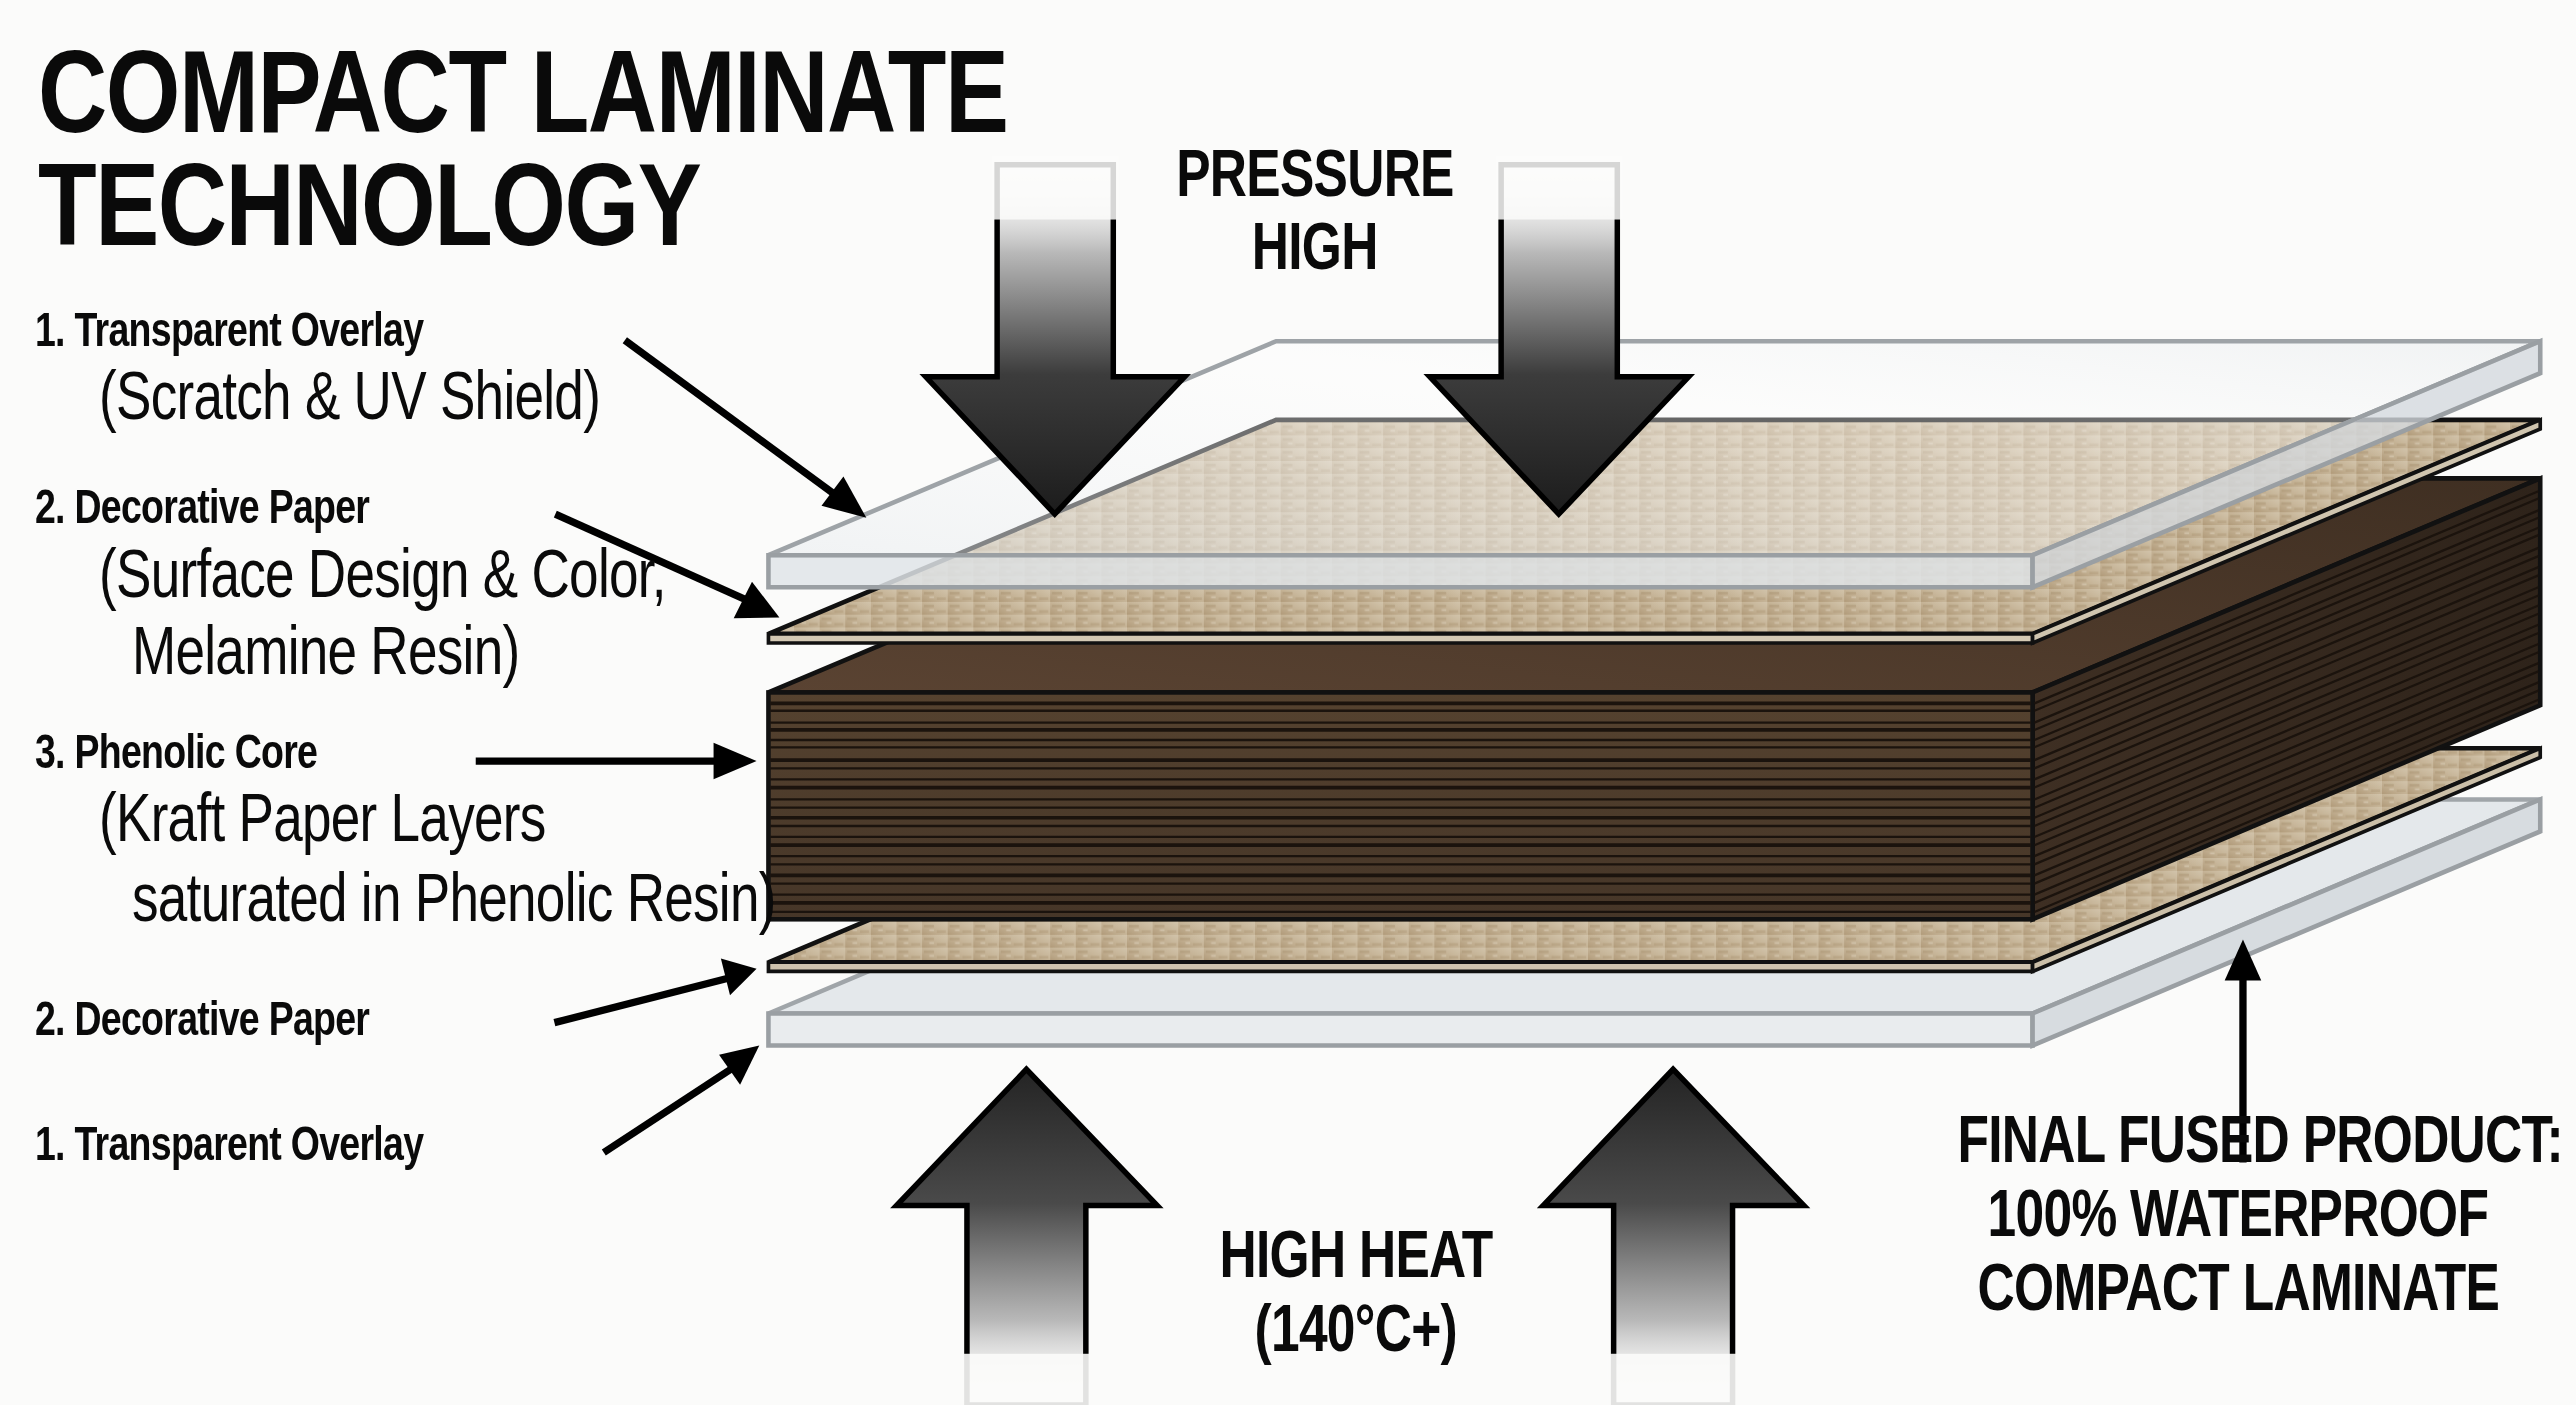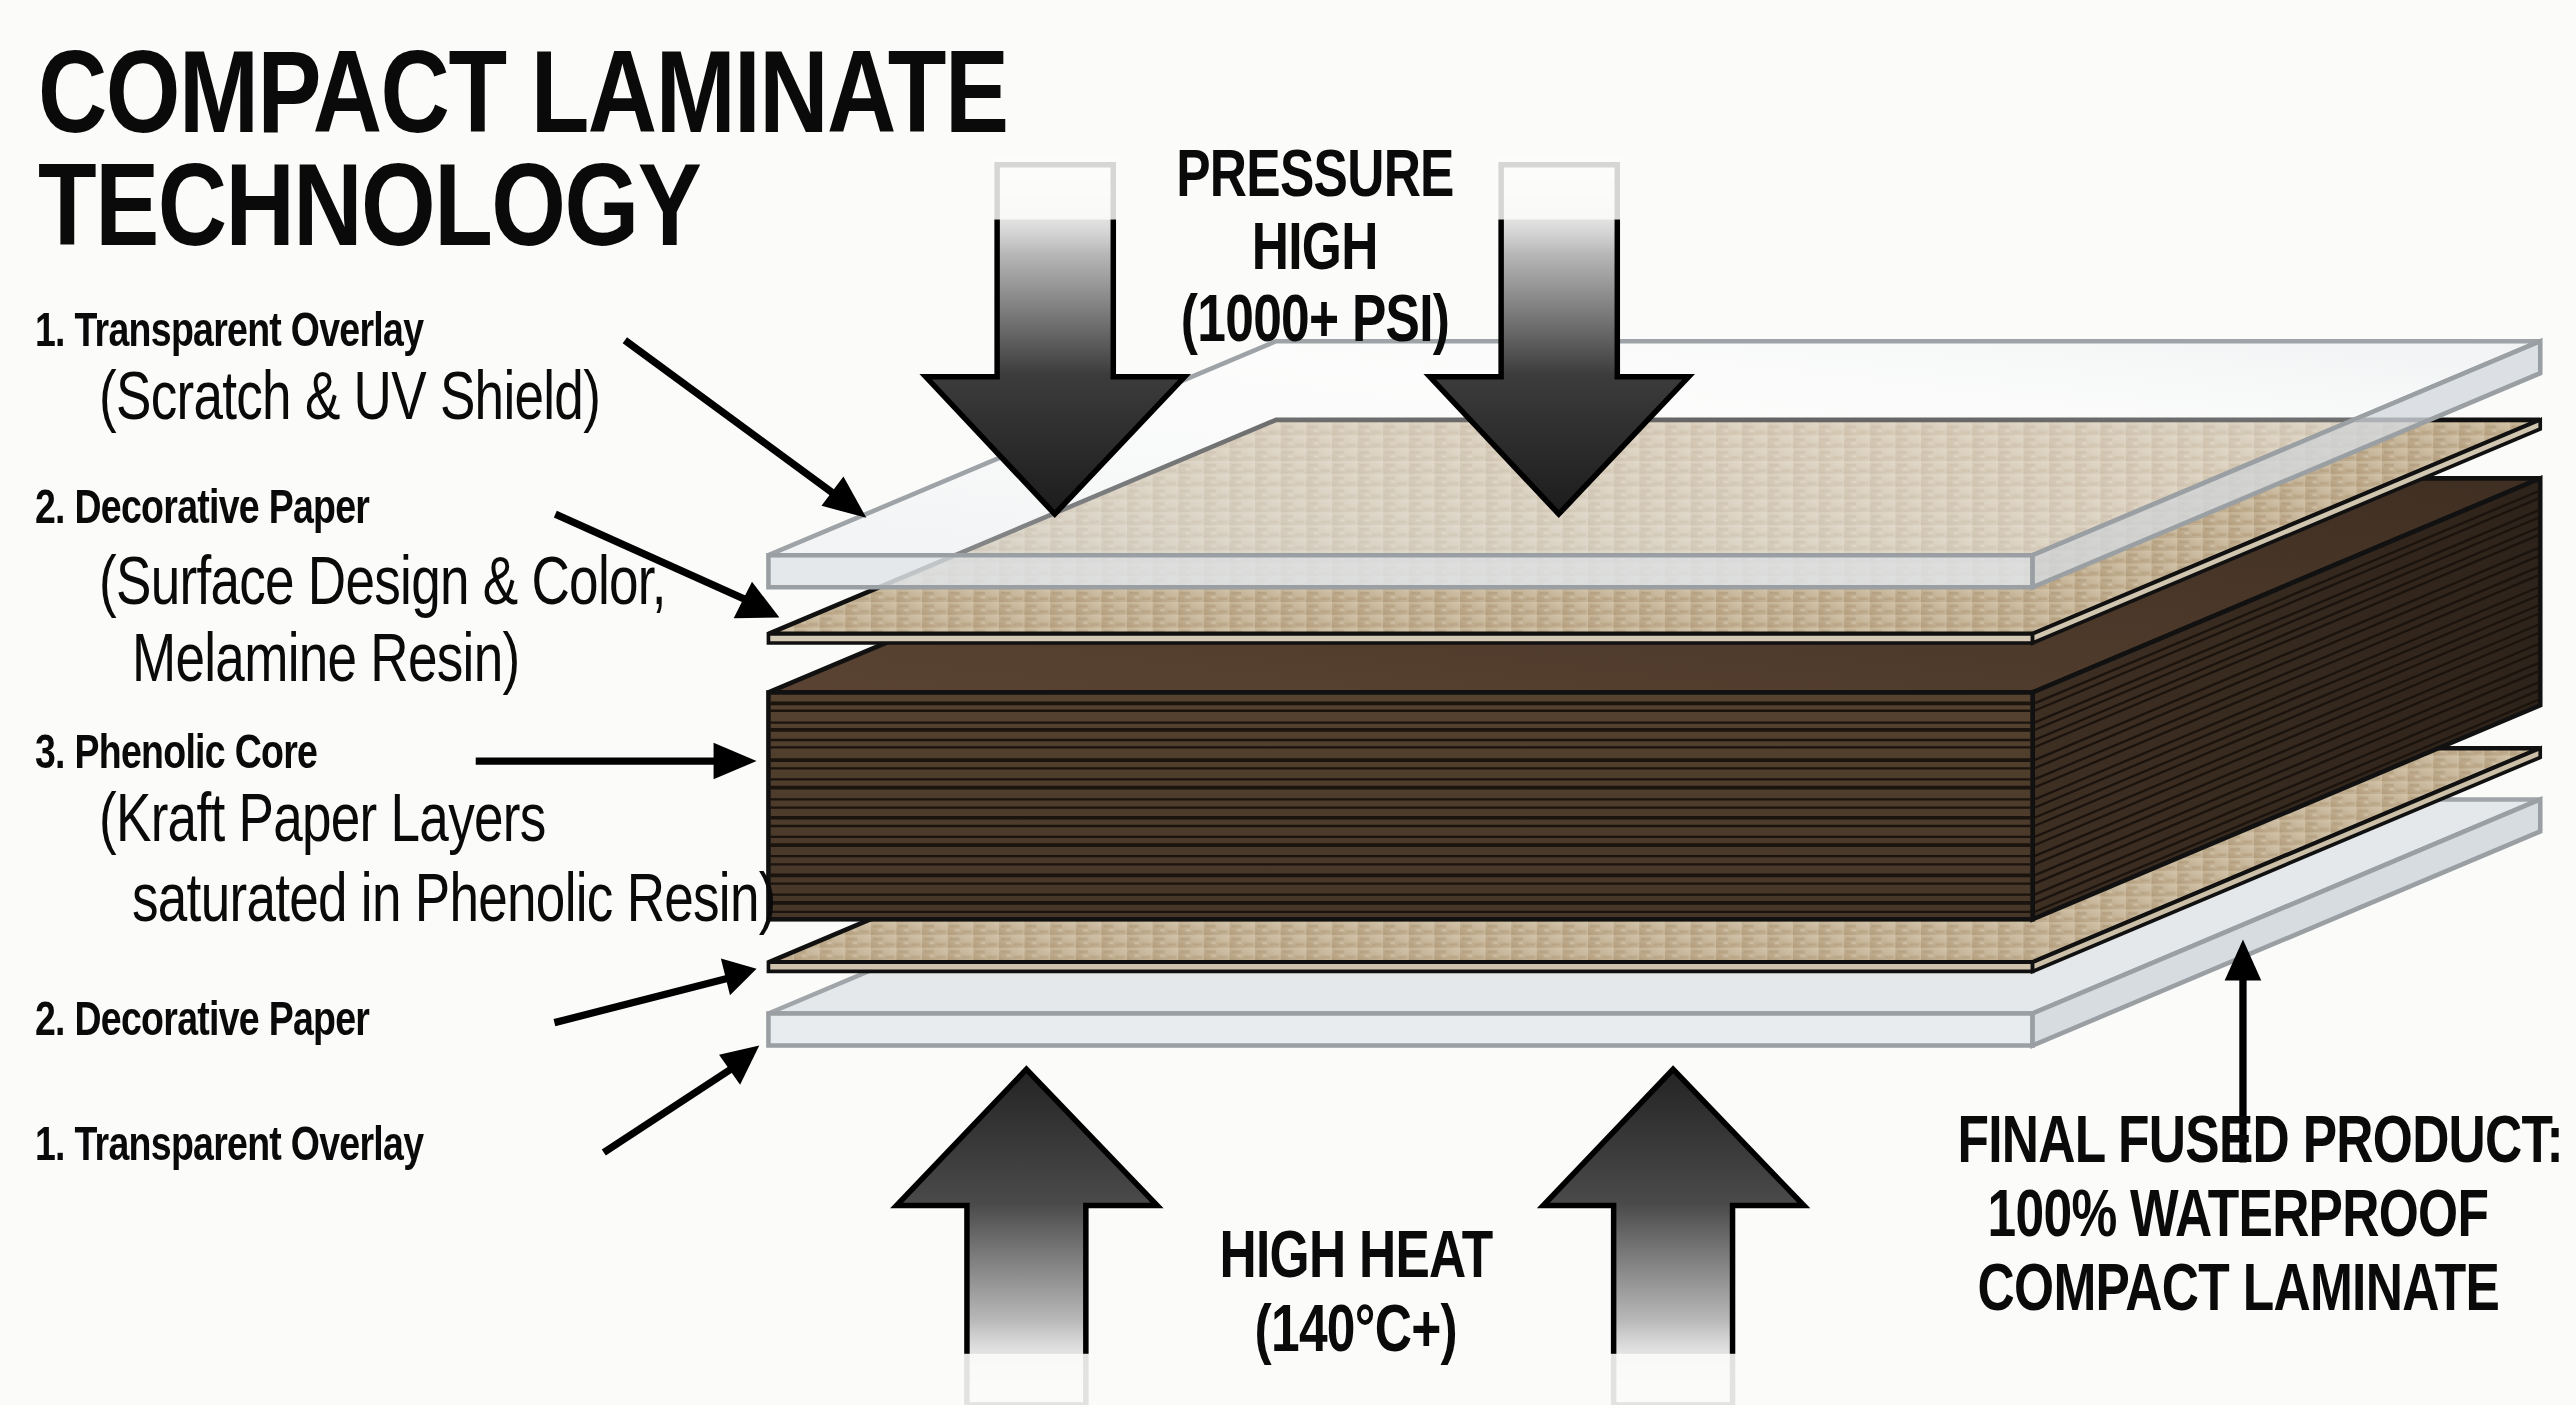--- a/index.html
+++ b/index.html
@@ -193,31 +193,30 @@
   <div class="txt title" style="left:38px; top:33px;">
     <span class="squeeze" style="transform:scaleX(0.82)">COMPACT LAMINATE</span>
   </div>
   <div class="txt title" style="left:38px; top:146px;">
     <span class="squeeze" style="transform:scaleX(0.82)">TECHNOLOGY</span>
   </div>
 
   <div class="txt callout" style="left:1132px; top:137px; width:366px;">
     <div><span class="squeeze-c">PRESSURE</span></div>
     <div><span class="squeeze-c">HIGH</span></div>
-    <div><span class="squeeze-c">(1000+ PSI)</span></div>
   </div>
 
   <div class="txt" style="left:35px; top:306px;">
     <div class="label-main"><span class="squeeze">1. Transparent Overlay</span></div>
     <div class="label-sub" style="margin-left:64px; margin-top:7.3px;"><span class="squeeze">(Scratch &amp; UV Shield)</span></div>
   </div>
 
   <div class="txt" style="left:35px; top:483px;">
     <div class="label-main"><span class="squeeze">2. Decorative Paper</span></div>
-    <div class="label-sub" style="margin-left:64px; margin-top:15px;"><span class="squeeze">(Surface Design &amp; Color,</span></div>
+    <div class="label-sub" style="margin-left:64px; margin-top:8px;"><span class="squeeze">(Surface Design &amp; Color,</span></div>
     <div class="label-sub" style="margin-left:97px; margin-top:9.1px;"><span class="squeeze">Melamine Resin)</span></div>
   </div>
 
   <div class="txt" style="left:35px; top:728px;">
     <div class="label-main"><span class="squeeze">3. Phenolic Core</span></div>
     <div class="label-sub" style="margin-left:64px; margin-top:7.3px;"><span class="squeeze">(Kraft Paper Layers</span></div>
     <div class="label-sub" style="margin-left:97px; margin-top:12px;"><span class="squeeze">saturated in Phenolic Resin)</span></div>
   </div>
 
   <div class="txt" style="left:35px; top:995px;">

